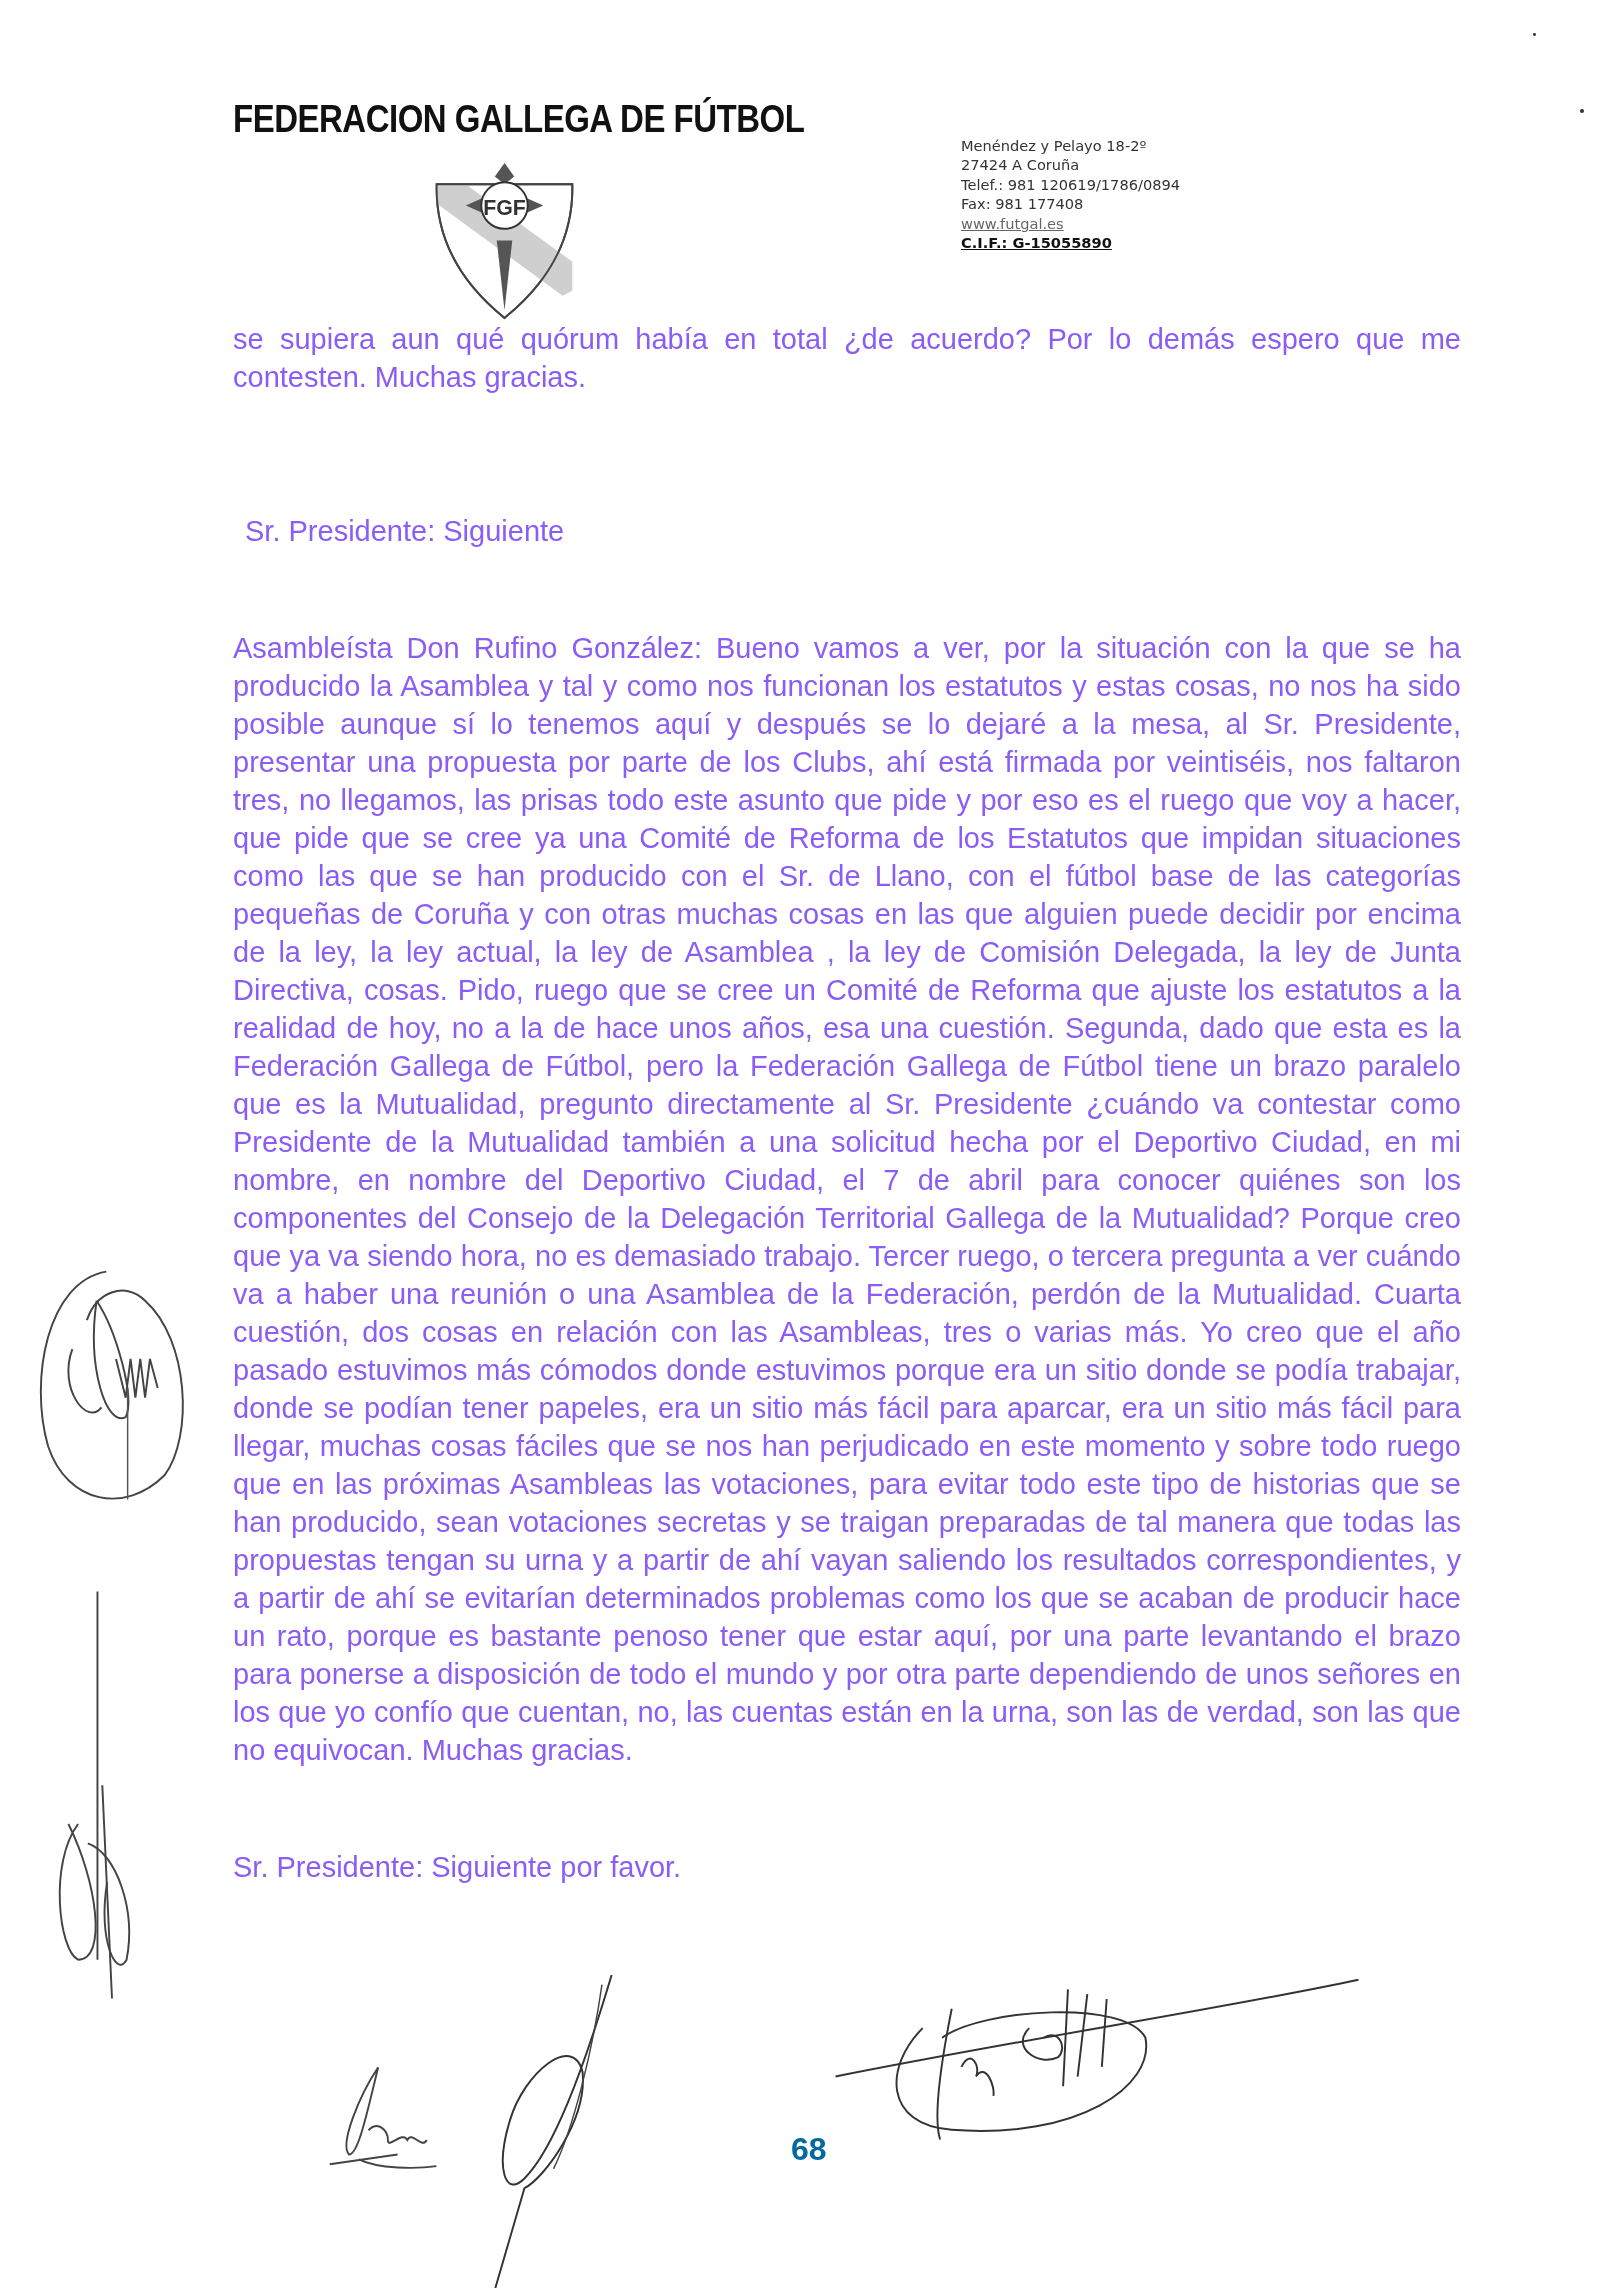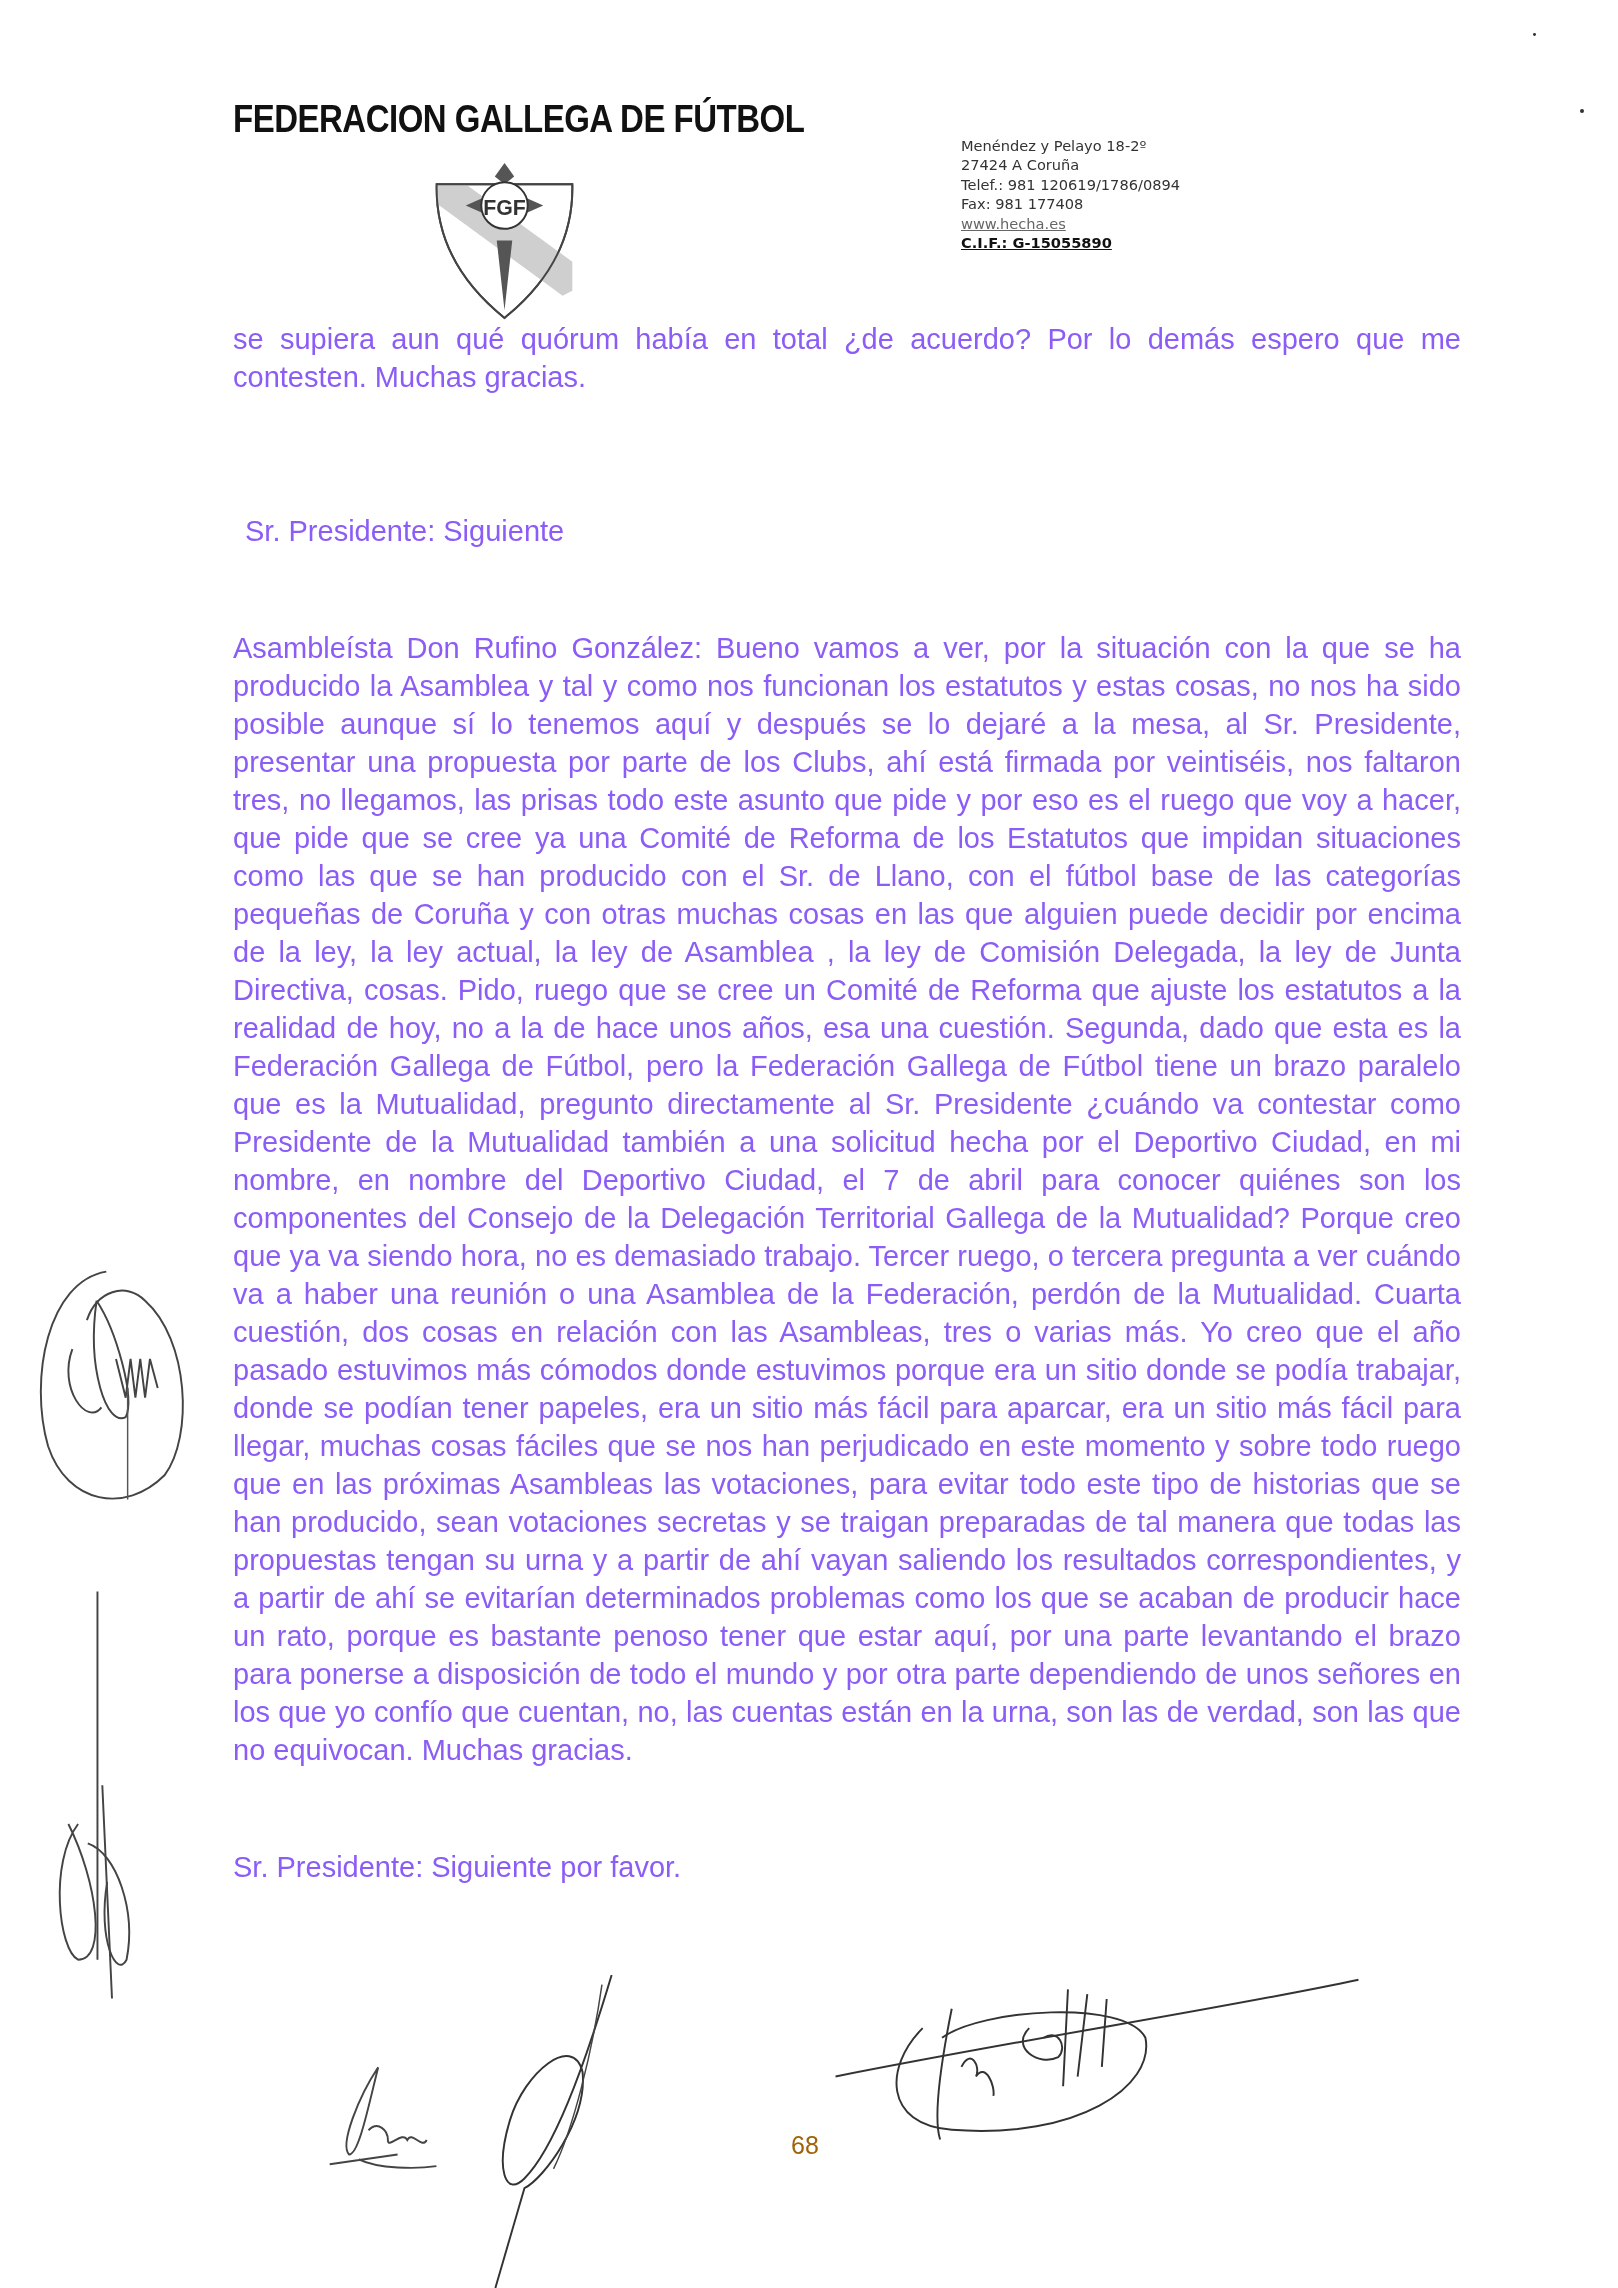--- a/index.html
+++ b/index.html
@@ -11,21 +11,21 @@
   .address { position: absolute; left: 961px; top: 136px; width: 291px; text-align: left;
              font-family: "DejaVu Sans", sans-serif; font-size: 14.6px; line-height: 19.4px; color: #333; }
   .address .web { color: #666; text-decoration: underline; }
   .address .cif { font-weight: bold; color: #111; text-decoration: underline; }
   .body-text { position: absolute; left: 233px; width: 1228px; font-size: 29px; line-height: 38px;
                text-align: justify; color: #8b5cf6; }
   .p1 { top: 320px; }
   .p2 { top: 500px; }
   .p3 { top: 629px; }
   .p4 { top: 1848px; }
-  .page-num { position: absolute; left: 791px; top: 2131px; font-size: 25px; color: #a16207; }
+  .page-num { position: absolute; left: 791px; top: 2131px; font-size: 32px; color: #0369a1; font-weight: bold; }
   .sig { position: absolute; pointer-events: none; }
   .corner-mark { position: absolute; width: 2.9px; height: 2.9px; background: #333; border-radius: 50%; }
 </style>
 </head>
 <body>
 
 <div>
 
   <div class="corner-mark" style="left:1533px;top:33px;"></div>
   <div class="corner-mark" style="left:1580px;top:109px;width:3.9px;height:3.9px;"></div>
@@ -42,21 +42,21 @@
     <path d="M72 88 L88 88 L80 160 Z" fill="#555"></path>
     <circle cx="80" cy="52" r="24" fill="#fff" stroke="#333" stroke-width="2"></circle>
     <text x="80" y="62" text-anchor="middle" font-family="Liberation Sans, sans-serif" font-size="22" font-weight="bold" fill="#333">FGF</text>
   </svg>
 
   <div class="address">
     <div>Menéndez y Pelayo 18-2º</div>
     <div>27424 A Coruña</div>
     <div>Telef.: 981 120619/1786/0894</div>
     <div>Fax: 981 177408</div>
-    <div class="web">www.hecha.es</div>
+    <div class="web">www.futgal.es</div>
     <div class="cif">C.I.F.: G-15055890</div>
   </div>
 
   <p class="body-text p1" style="margin:0">se supiera aun qué quórum había en total ¿de acuerdo? Por lo demás espero que me contesten. Muchas gracias.</p>
   <p class="body-text p2" style="margin:12px">Sr. Presidente: Siguiente</p>
   <p class="body-text p3" style="margin:0">Asambleísta Don Rufino González: Bueno vamos a ver, por la situación con la que se ha producido la Asamblea y tal y como nos funcionan los estatutos y estas cosas, no nos ha sido posible aunque sí lo tenemos aquí y después se lo dejaré a la mesa, al Sr. Presidente, presentar una propuesta por parte de los Clubs, ahí está firmada por veintiséis, nos faltaron tres, no llegamos, las prisas todo este asunto que pide y por eso es el ruego que voy a hacer, que pide que se cree ya una Comité de Reforma de los Estatutos que impidan situaciones como las que se han producido con el Sr. de Llano, con el fútbol base de las categorías pequeñas de Coruña y con otras muchas cosas en las que alguien puede decidir por encima de la ley, la ley actual, la ley de Asamblea , la ley de Comisión Delegada, la ley de Junta Directiva, cosas. Pido, ruego que se cree un Comité de Reforma que ajuste los estatutos a la realidad de hoy, no a la de hace unos años, esa una cuestión. Segunda, dado que esta es la Federación Gallega de Fútbol, pero la Federación Gallega de Fútbol tiene un brazo paralelo que es la Mutualidad, pregunto directamente al Sr. Presidente ¿cuándo va contestar como Presidente de la Mutualidad también a una solicitud hecha por el Deportivo Ciudad, en mi nombre, en nombre del Deportivo Ciudad, el 7 de abril para conocer quiénes son los componentes del Consejo de la Delegación Territorial Gallega de la Mutualidad? Porque creo que ya va siendo hora, no es demasiado trabajo. Tercer ruego, o tercera pregunta a ver cuándo va a haber una reunión o una Asamblea de la Federación, perdón de la Mutualidad. Cuarta cuestión, dos cosas en relación con las Asambleas, tres o varias más. Yo creo que el año pasado estuvimos más cómodos donde estuvimos porque era un sitio donde se podía trabajar, donde se podían tener papeles, era un sitio más fácil para aparcar, era un sitio más fácil para llegar, muchas cosas fáciles que se nos han perjudicado en este momento y sobre todo ruego que en las próximas Asambleas las votaciones, para evitar todo este tipo de historias que se han producido, sean votaciones secretas y se traigan preparadas de tal manera que todas las propuestas tengan su urna y a partir de ahí vayan saliendo los resultados correspondientes, y a partir de ahí se evitarían determinados problemas como los que se acaban de producir hace un rato, porque es bastante penoso tener que estar aquí, por una parte levantando el brazo para ponerse a disposición de todo el mundo y por otra parte dependiendo de unos señores en los que yo confío que cuentan, no, las cuentas están en la urna, son las de verdad, son las que no equivocan. Muchas gracias.</p>
   <p class="body-text p4" style="margin:0">Sr. Presidente: Siguiente por favor.</p>
 
   <svg class="sig" style="left:19.4px;top:1252px;width:194px;height:272px;" viewBox="0 0 200 280">
     <path d="M90 20 C30 30 10 130 30 200 C50 260 110 270 150 230 C180 190 175 90 130 50 C110 30 80 40 70 70" fill="none" stroke="#444" stroke-width="2"></path>

